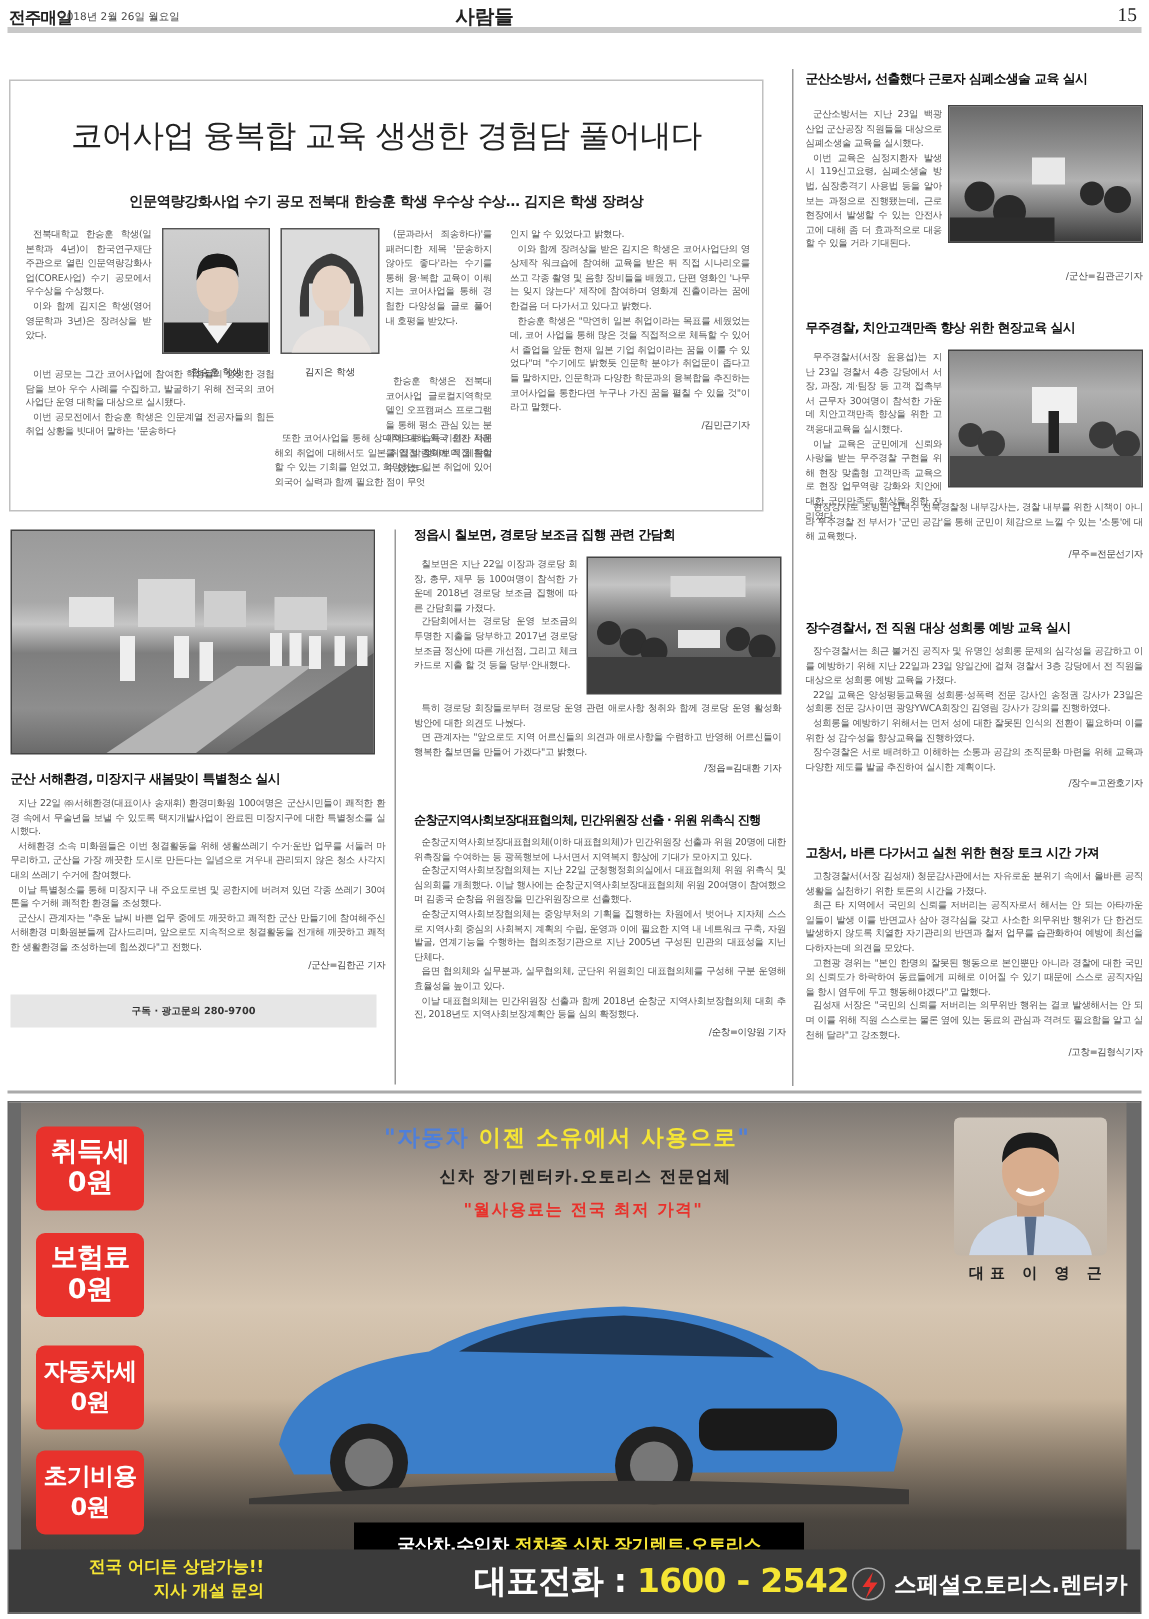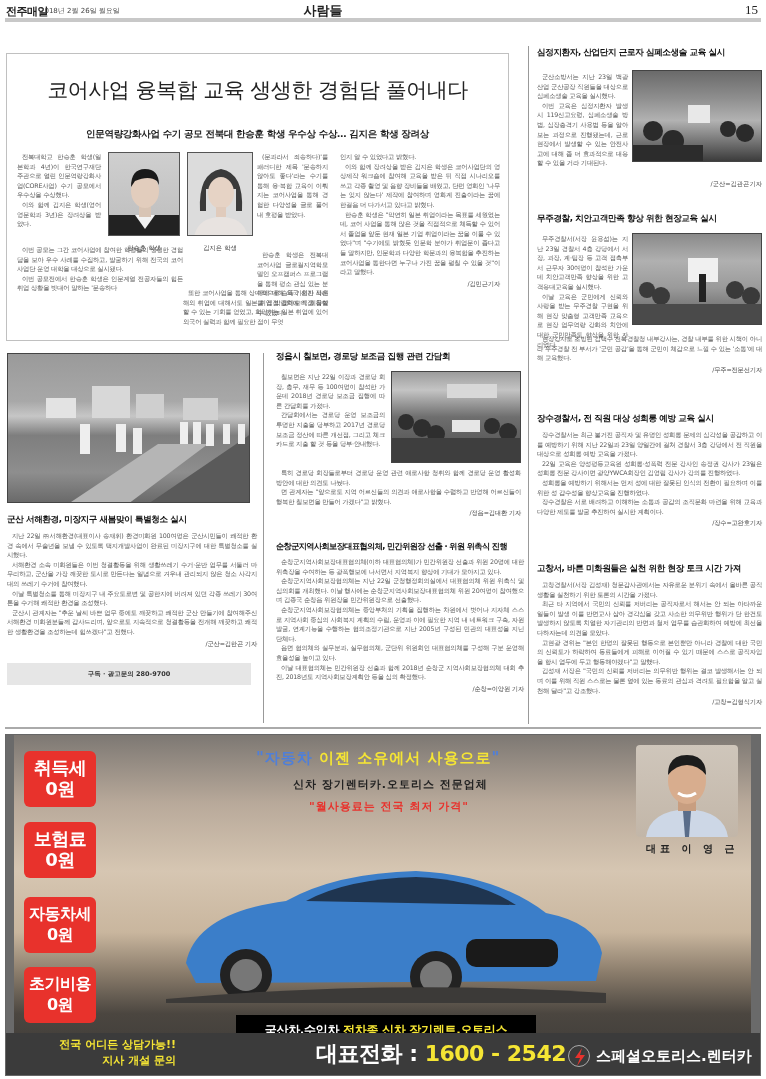--- a/index.html
+++ b/index.html
@@ -185,21 +185,21 @@
     <p>순창군지역사회보장협의체는 지난 22일 군청행정회의실에서 대표협의체 위원 위촉식 및 심의회를 개최했다. 이날 행사에는 순창군지역사회보장대표협의체 위원 20여명이 참여했으며 김종국 순창읍 위원장을 민간위원장으로 선출했다.</p>
     <p>순창군지역사회보장협의체는 중앙부처의 기획을 집행하는 차원에서 벗어나 지자체 스스로 지역사회 중심의 사회복지 계획의 수립, 운영과 이에 필요한 지역 내 네트워크 구축, 자원 발굴, 연계기능을 수행하는 협의조정기관으로 지난 2005년 구성된 민관의 대표성을 지닌 단체다.</p>
     <p>읍면 협의체와 실무분과, 실무협의체, 군단위 위원회인 대표협의체를 구성해 구분 운영해 효율성을 높이고 있다.</p>
     <p>이날 대표협의체는 민간위원장 선출과 함께 2018년 순창군 지역사회보장협의체 대회 추진, 2018년도 지역사회보장계획안 등을 심의 확정했다.</p>
     <div class="byline">/순창=이양원 기자</div>
   </div>
 </div>
 <div style="position:absolute; left:528px; top:46px; width:1px; height:678px; background:#999;"></div>
 
 <div style="position:absolute; left:537px; top:47px; width:225px;">
-  <div class="headline">심정지환자, 산업단지 근로자 심폐소생술 교육 실시</div>
+  <div class="headline">군산소방서, 선출했다 근로자 심폐소생술 교육 실시</div>
 </div>
 <div class="art-img" style="left:632px; top:70px; width:130px; height:92px; background:linear-gradient(180deg,#6a6a6a 0%,#8e8e8e 30%,#b2b2b2 55%,#3c3c3c 100%);">
   <svg width="130" height="92" viewBox="0 0 130 92">
     <rect x="55" y="34" width="22" height="18" fill="#e8e8e8"></rect>
     <g fill="#2a2a2a">
         <circle cx="20" cy="60" r="10"></circle>
         <circle cx="40" cy="70" r="11"></circle>
         <circle cx="95" cy="58" r="8"></circle>
         <circle cx="112" cy="62" r="9"></circle>
       </g>
@@ -242,21 +242,21 @@
   <div class="txt" style="margin-top:5px;">
     <p>장수경찰서는 최근 불거진 공직자 및 유명인 성희롱 문제의 심각성을 공감하고 이를 예방하기 위해 지난 22일과 23일 양일간에 걸쳐 경찰서 3층 강당에서 전 직원을 대상으로 성희롱 예방 교육을 가졌다.</p>
     <p>22일 교육은 양성평등교육원 성희롱·성폭력 전문 강사인 송정권 강사가 23일은 성희롱 전문 강사이면 광양YWCA회장인 김영림 강사가 강의를 진행하였다.</p>
     <p>성희롱을 예방하기 위해서는 먼저 성에 대한 잘못된 인식의 전환이 필요하며 이를 위한 성 감수성을 향상교육을 진행하였다.</p>
     <p>장수경찰은 서로 배려하고 이해하는 소통과 공감의 조직문화 마련을 위해 교육과 다양한 제도를 발굴 추진하여 실시한 계획이다.</p>
     <div class="byline">/장수=고완호기자</div>
   </div>
 </div>
 
 <div style="position:absolute; left:537px; top:563px; width:225px;">
-  <div class="headline">고창서, 바른 미화원들은 실천 위한 현장 토크 시간 가져</div>
+  <div class="headline">고창서, 바른 다가서고 실천 위한 현장 토크 시간 가져</div>
   <div class="txt" style="margin-top:5px;">
     <p>고창경찰서(서장 김성재) 청문감사관에서는 자유로운 분위기 속에서 올바른 공직생활을 실천하기 위한 토론의 시간을 가졌다.</p>
     <p>최근 타 지역에서 국민의 신뢰를 저버리는 공직자로서 해서는 안 되는 아타까운 일들이 발생 이를 반면교사 삼아 경각심을 갖고 사소한 의무위반 행위가 단 한건도 발생하지 않도록 치열한 자기관리의 반면과 철저 업무를 습관화하여 예방에 최선을 다하자는데 의견을 모았다.</p>
     <p>고현광 경위는 "본인 한명의 잘못된 행동으로 본인뿐만 아니라 경찰에 대한 국민의 신뢰도가 하락하여 동료들에게 피해로 이어질 수 있기 때문에 스스로 공직자임을 항시 염두에 두고 행동해야겠다"고 말했다.</p>
     <p>김성재 서장은 "국민의 신뢰를 저버리는 의무위반 행위는 결코 발생해서는 안 되며 이를 위해 직원 스스로는 물론 옆에 있는 동료의 관심과 격려도 필요함을 알고 실천해 달라"고 강조했다.</p>
     <div class="byline">/고창=김형식기자</div>
   </div>
 </div>
 
 <div style="position:absolute; left:5px; top:727px; width:756px; height:2px; background:#aaa;"></div>

